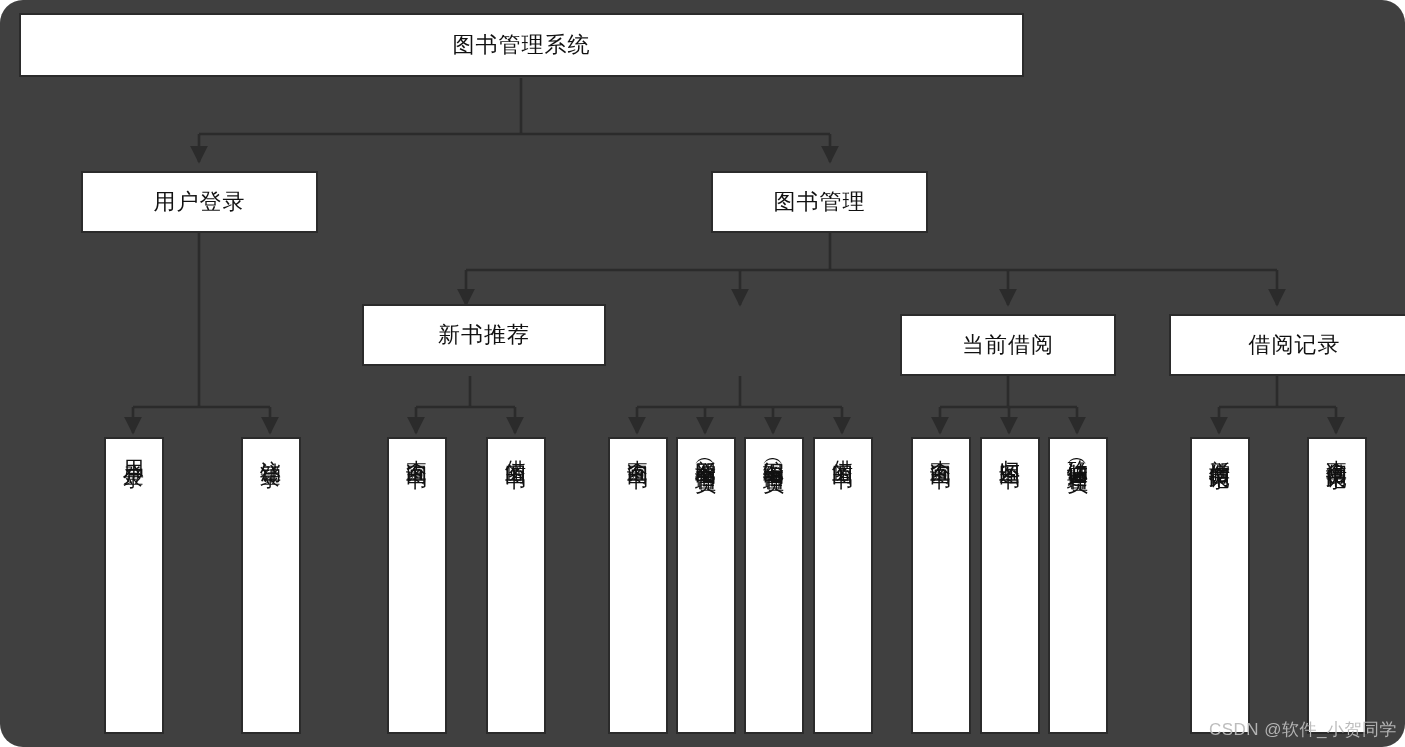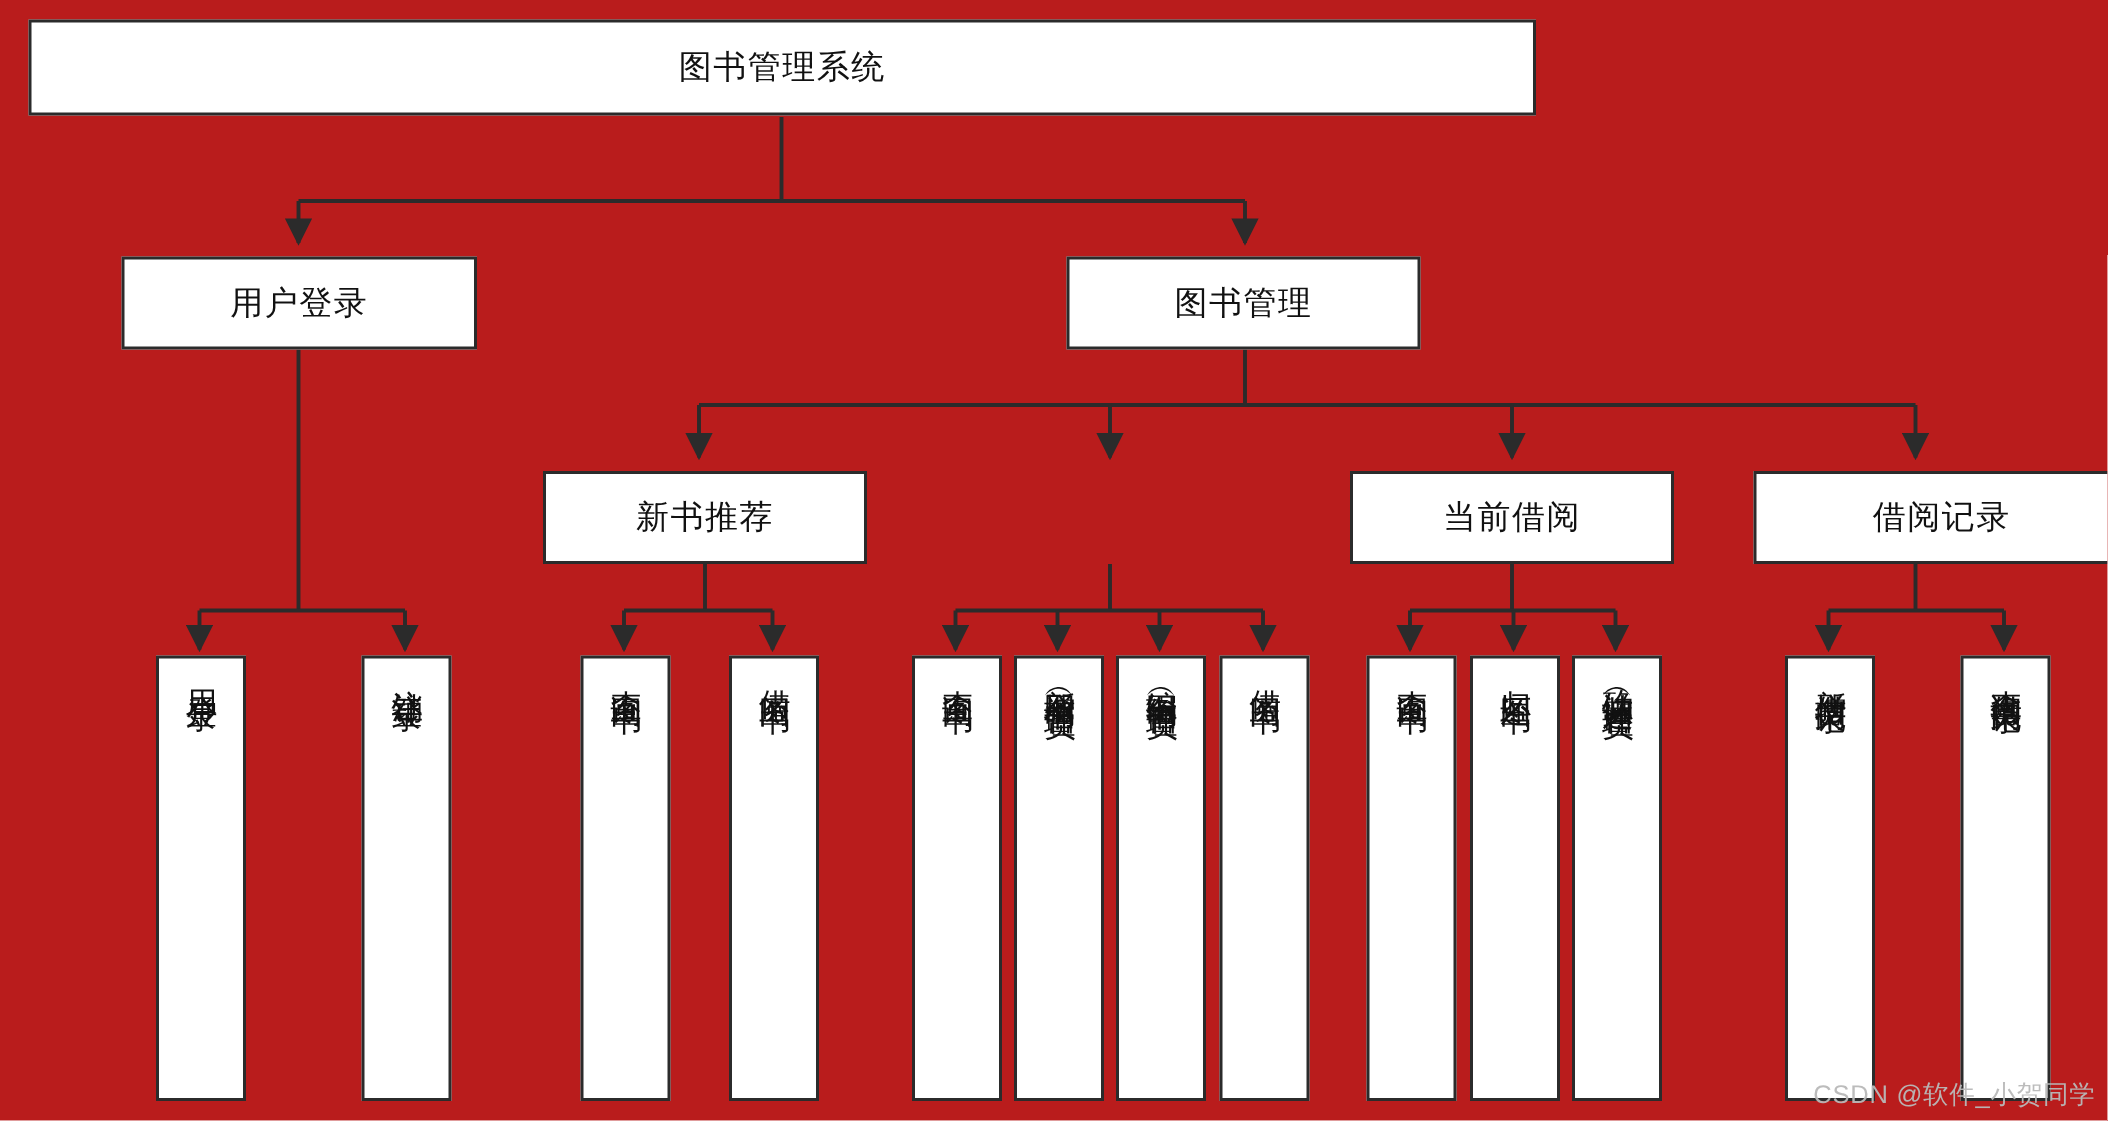--- a/index.html
+++ b/index.html
@@ -9,22 +9,23 @@
     background: #ffffff;
   }
   body {
     font-family: "Liberation Sans", "DejaVu Sans", sans-serif;
     color: #1a1a1a;
   }
   #canvas {
     position: relative;
     width: 1405px;
     height: 747px;
-    background: #b91c1c;
+    background: #404040;
     overflow: hidden;
+    border-radius: 23px;
   }
   svg.wires {
     position: absolute;
     left: 0;
     top: 0;
     width: 1405px;
     height: 747px;
     pointer-events: none;
   }
   .node {
@@ -129,25 +130,25 @@
     </g>
   </svg>
 
   <div class="node" style="left:19px; top:13px; width:1005px; height:64px;">
     <span class="node-label">图书管理系统</span>
   </div>
 
   <div class="node" style="left:81px; top:171px; width:237px; height:62px;">
     <span class="node-label">用户登录</span>
   </div>
-  <div class="node" style="left:711px; top:171px; width:236px; height:62px;">
+  <div class="node" style="left:711px; top:171px; width:217px; height:62px;">
     <span class="node-label">图书管理</span>
   </div>
 
-  <div class="node" style="left:362px; top:314px; width:216px; height:62px;">
+  <div class="node" style="left:362px; top:304px; width:244px; height:62px;">
     <span class="node-label">新书推荐</span>
   </div>
   <div class="node" style="left:900px; top:314px; width:216px; height:62px;align-items:center;">
     <span class="node-label">当前借阅</span>
   </div>
   <div class="node" style="left:1169px; top:314px; width:240px; height:62px;padding-left:11px;">
     <span class="node-label">借阅记录</span>
   </div>
 
   <div class="node vertical" style="left:104px; top:437px; width:60px; height:297px;">

